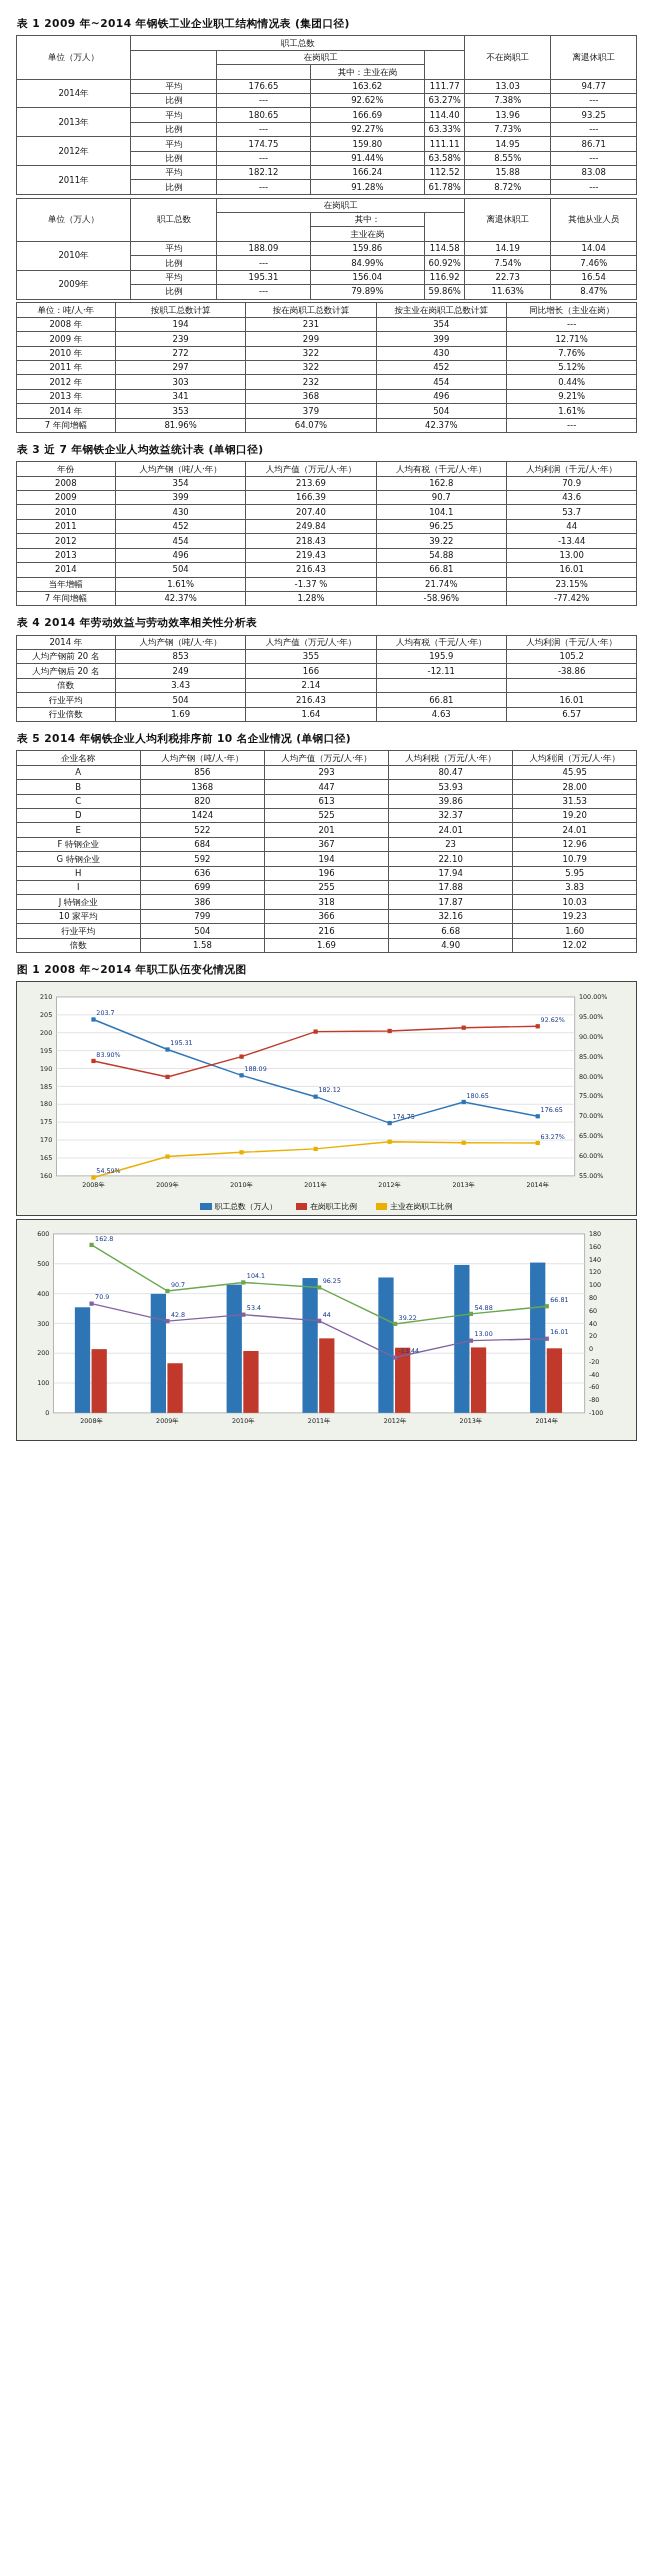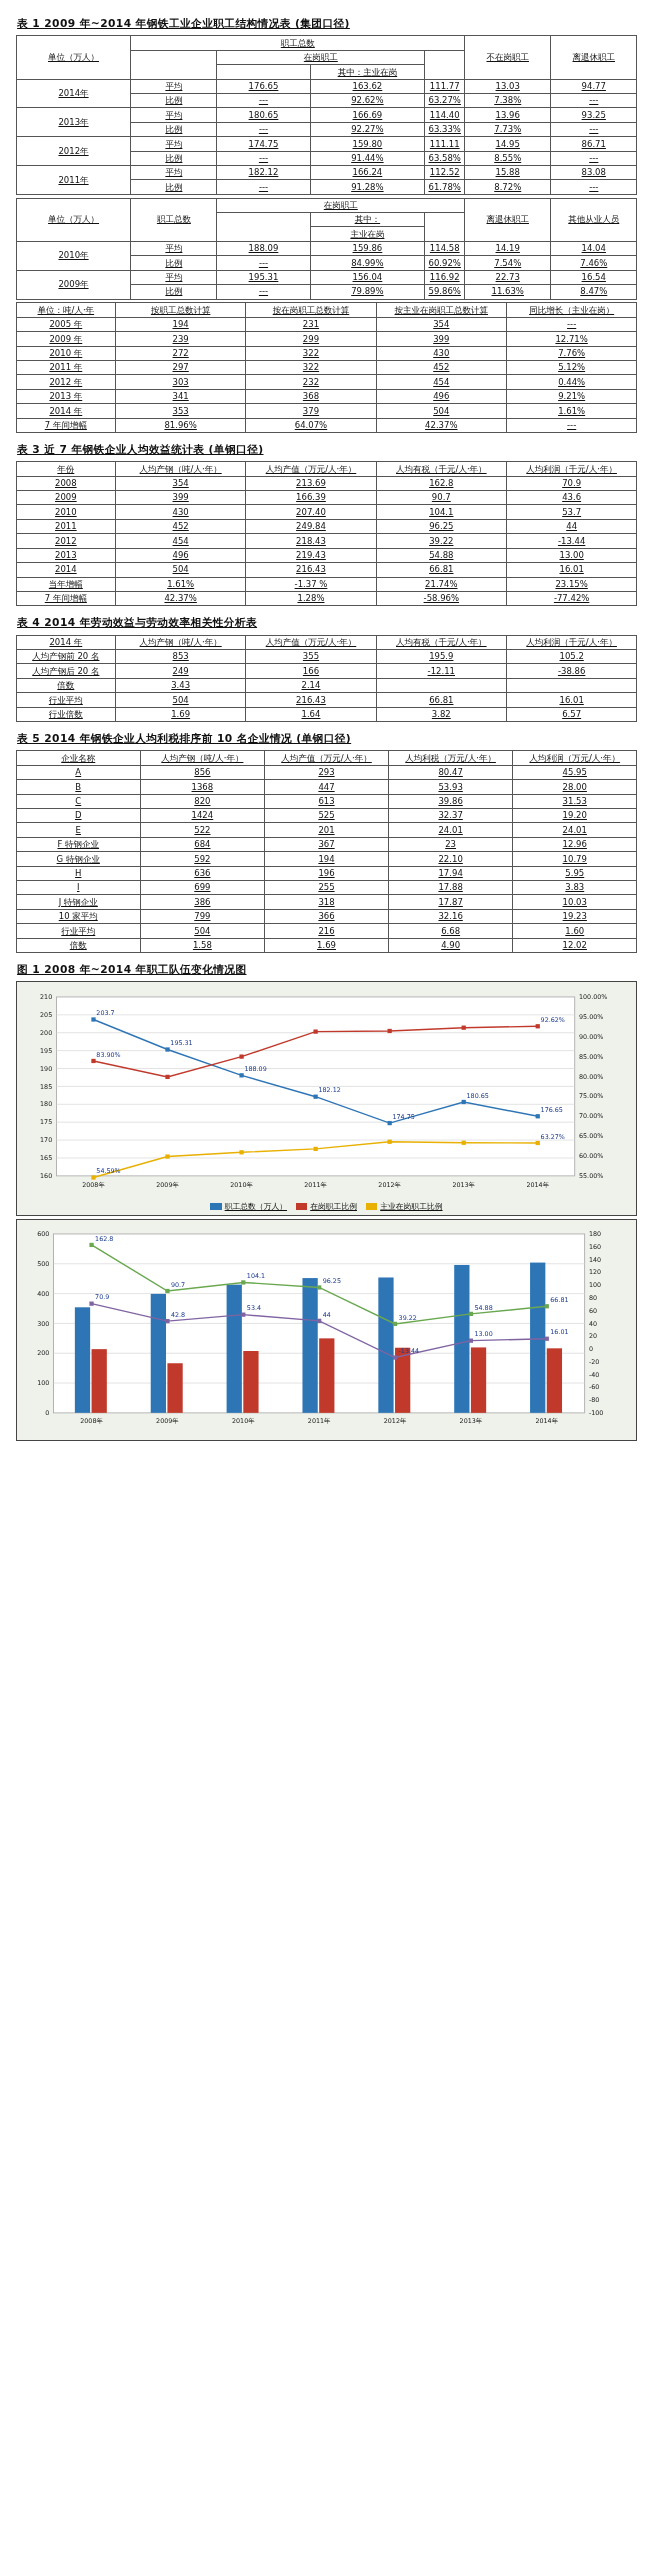--- a/index.html
+++ b/index.html
@@ -4,21 +4,21 @@
 <style>
   * { box-sizing: border-box; }
   body {
     margin: 0;
     padding: 0;
     width: 653px;
     background: #ffffff;
     font-family: "DejaVu Sans", "Liberation Sans", sans-serif;
     color: #111;
   }
-  .page { width: 653px; padding: 7.1px 15.7px 14.2px 15.7px; text-decoration: underline; }
+  .page { width: 653px; padding: 7.1px 15.7px 14.2px 15.7px; }
   .caption {
     font-size: 10.7px;
     font-weight: bold;
     margin: 10px 0 4.3px 1.4px;
     letter-spacing: 0.4px;
   }
   table.grid {
     border-collapse: collapse;
     width: 100%;
     font-size: 8.5px;
@@ -39,21 +39,21 @@
   
   .chart-box {
     border: 0.7px solid #444;
     background: #eef2ea;
     padding: 4.3px 2.8px 2.8px 2.8px;
     margin-top: 2.8px;
   }
   .legend {
     display: flex;
     justify-content: center;
-    gap: 9px;
+    gap: 19px;
     font-size: 7.8px;
     margin-top: 1.4px;
     flex-wrap: wrap;
   }
   .legend .item { display: flex; align-items: center; gap: 2.8px; }
   .legend .swatch { width: 11.4px; height: 6.4px; display: inline-block; }
   svg { display: block; }
   .axis-text { font-size: 9px; fill: #222; font-family: "DejaVu Sans", sans-serif; }
   .dlabel { font-size: 9px; fill: #1a3a8f; font-family: "DejaVu Sans", sans-serif; }
 </style>
@@ -218,21 +218,21 @@
         <tr>
       <th style="width:16%">单位：吨/人·年</th>
       <th style="width:21%">按职工总数计算</th>
       <th style="width:21%">按在岗职工总数计算</th>
       <th style="width:21%">按主业在岗职工总数计算</th>
       <th style="width:21%">同比增长（主业在岗）</th>
     </tr>
     </tbody>
       <tbody id="t2body">
         <tr>
-          <td>2005 年</td>
+          <td>2008 年</td>
           <td>194</td>
           <td>231</td>
           <td>354</td>
           <td>---</td>
         </tr>
         <tr>
           <td>2009 年</td>
           <td>239</td>
           <td>299</td>
           <td>399</td>
@@ -398,21 +398,21 @@
           <td>行业平均</td>
           <td>504</td>
           <td>216.43</td>
           <td>66.81</td>
           <td>16.01</td>
         </tr>
         <tr>
           <td>行业倍数</td>
           <td>1.69</td>
           <td>1.64</td>
-          <td>3.82</td>
+          <td>4.63</td>
           <td>6.57</td>
         </tr>
       </tbody>
   </table>
 
   <div class="caption">表 5 2014 年钢铁企业人均利税排序前 10 名企业情况 (单钢口径)</div>
   <table class="grid">
     <tbody>
         <tr>
       <th style="width:20%">企业名称</th>

